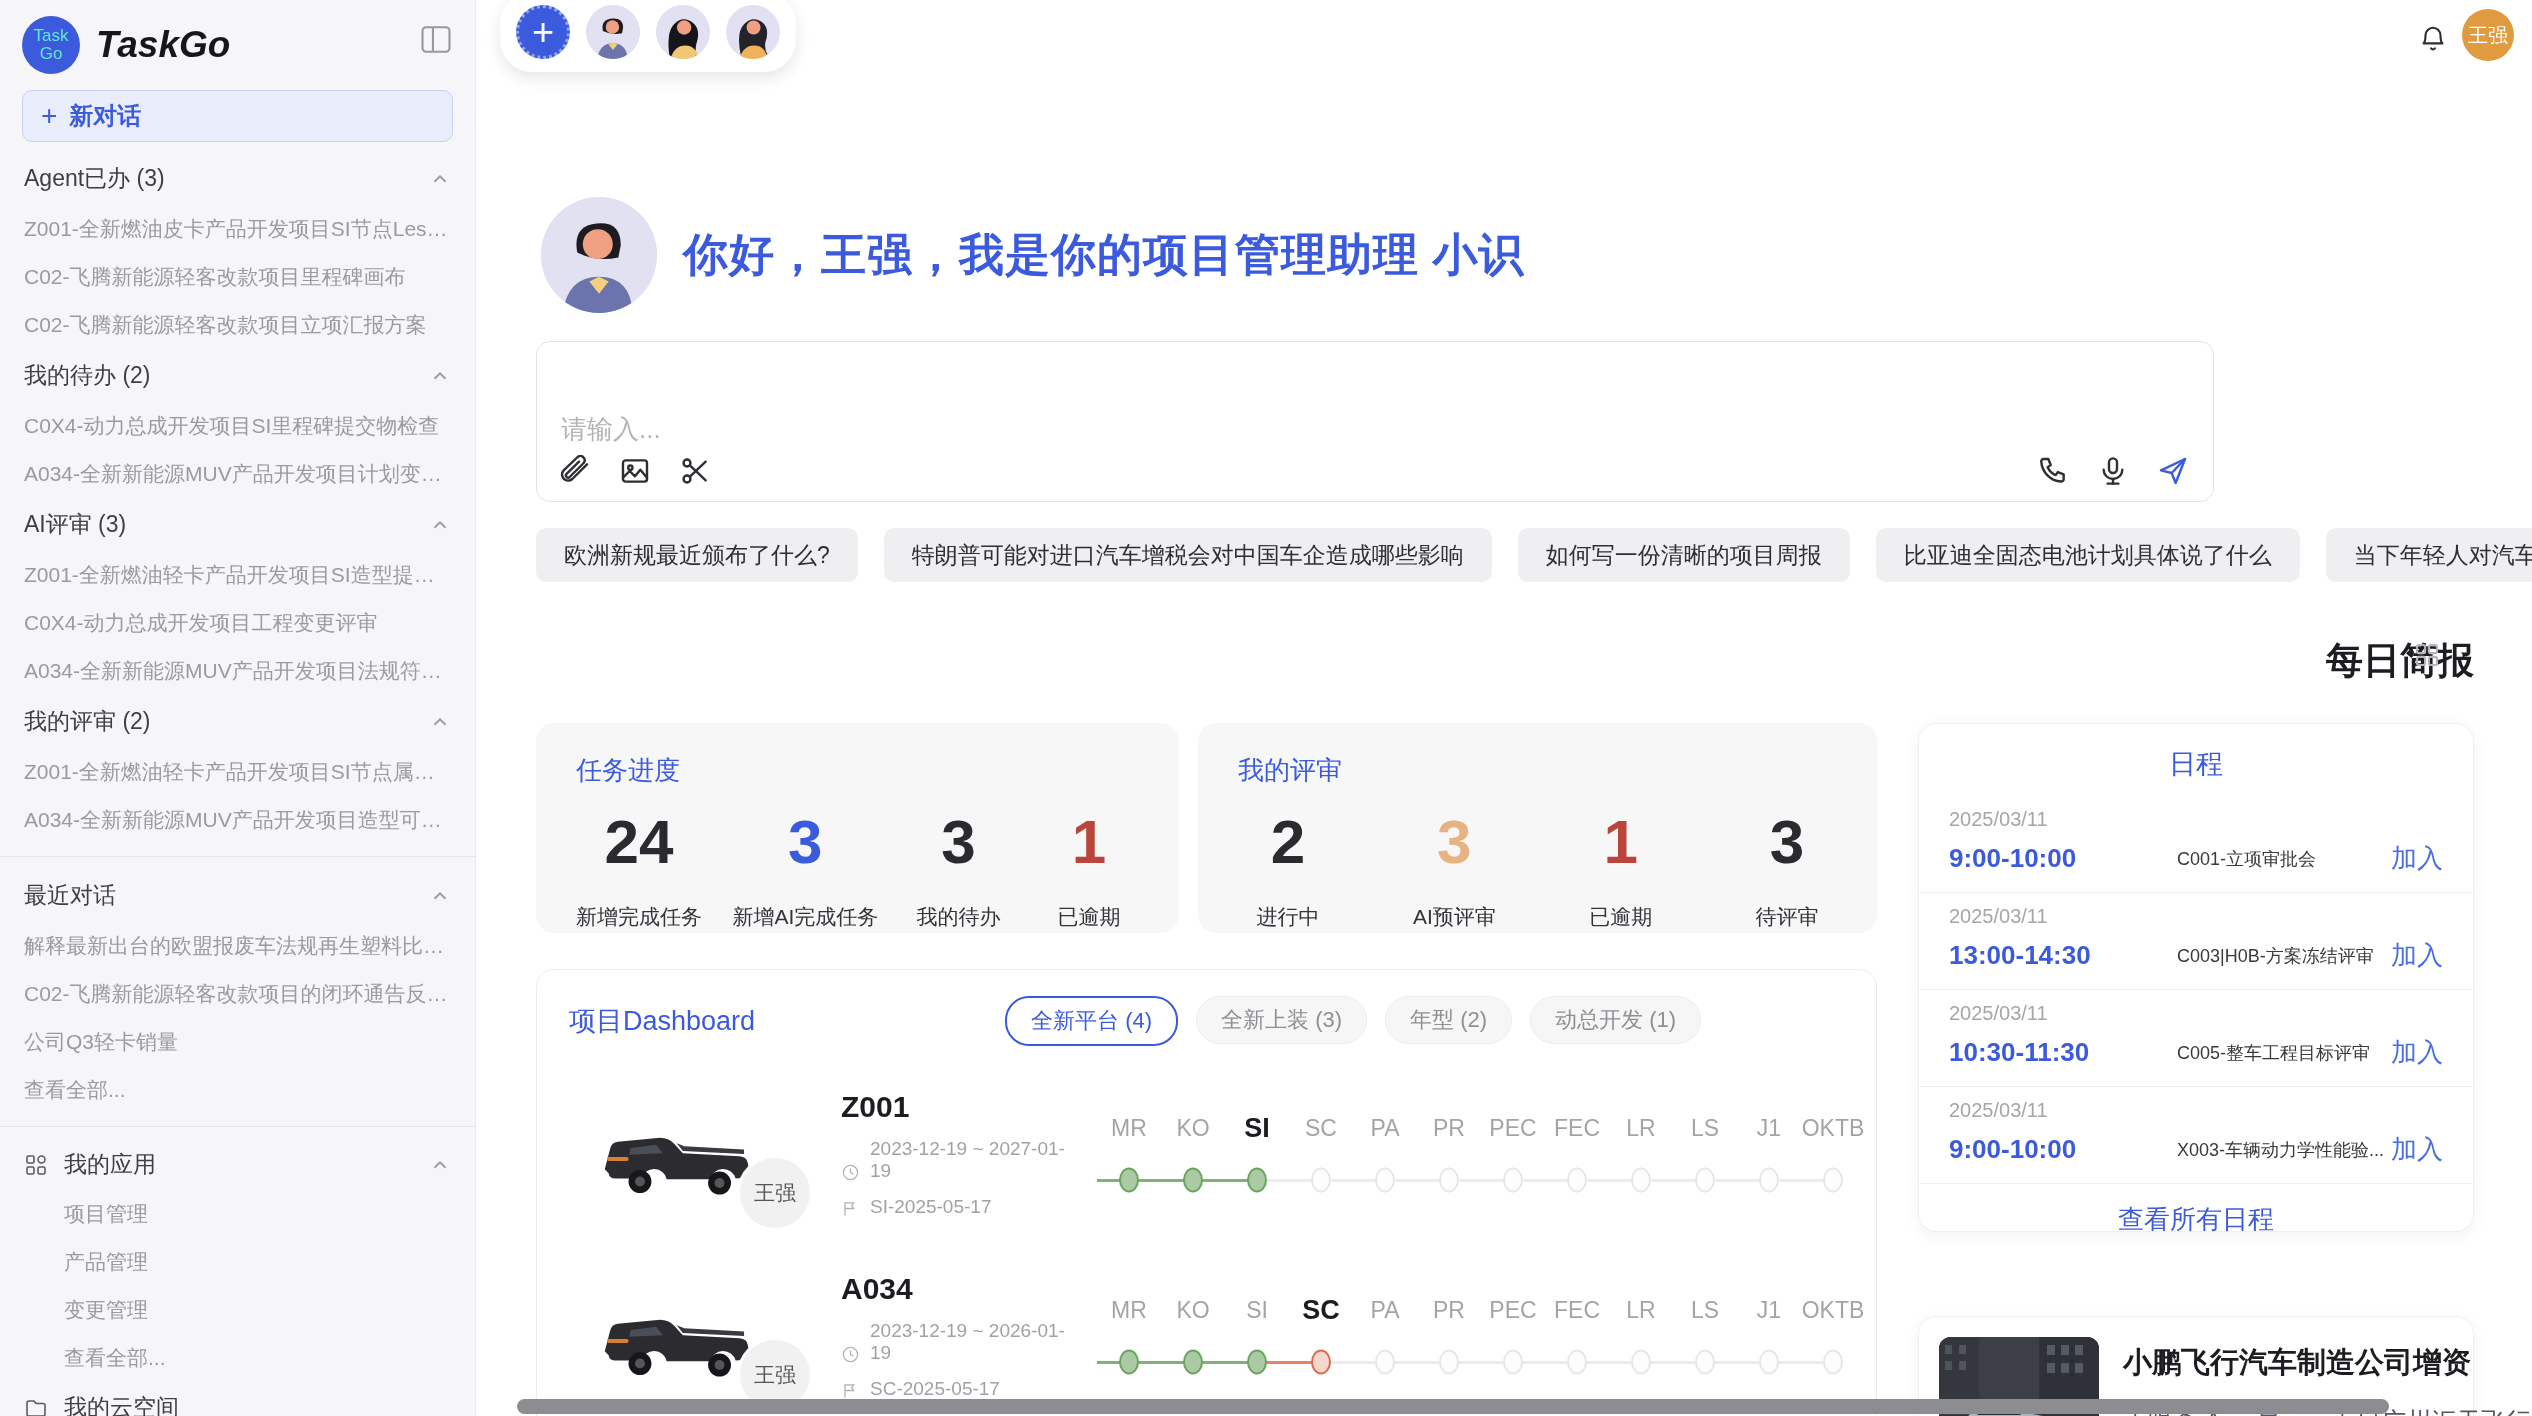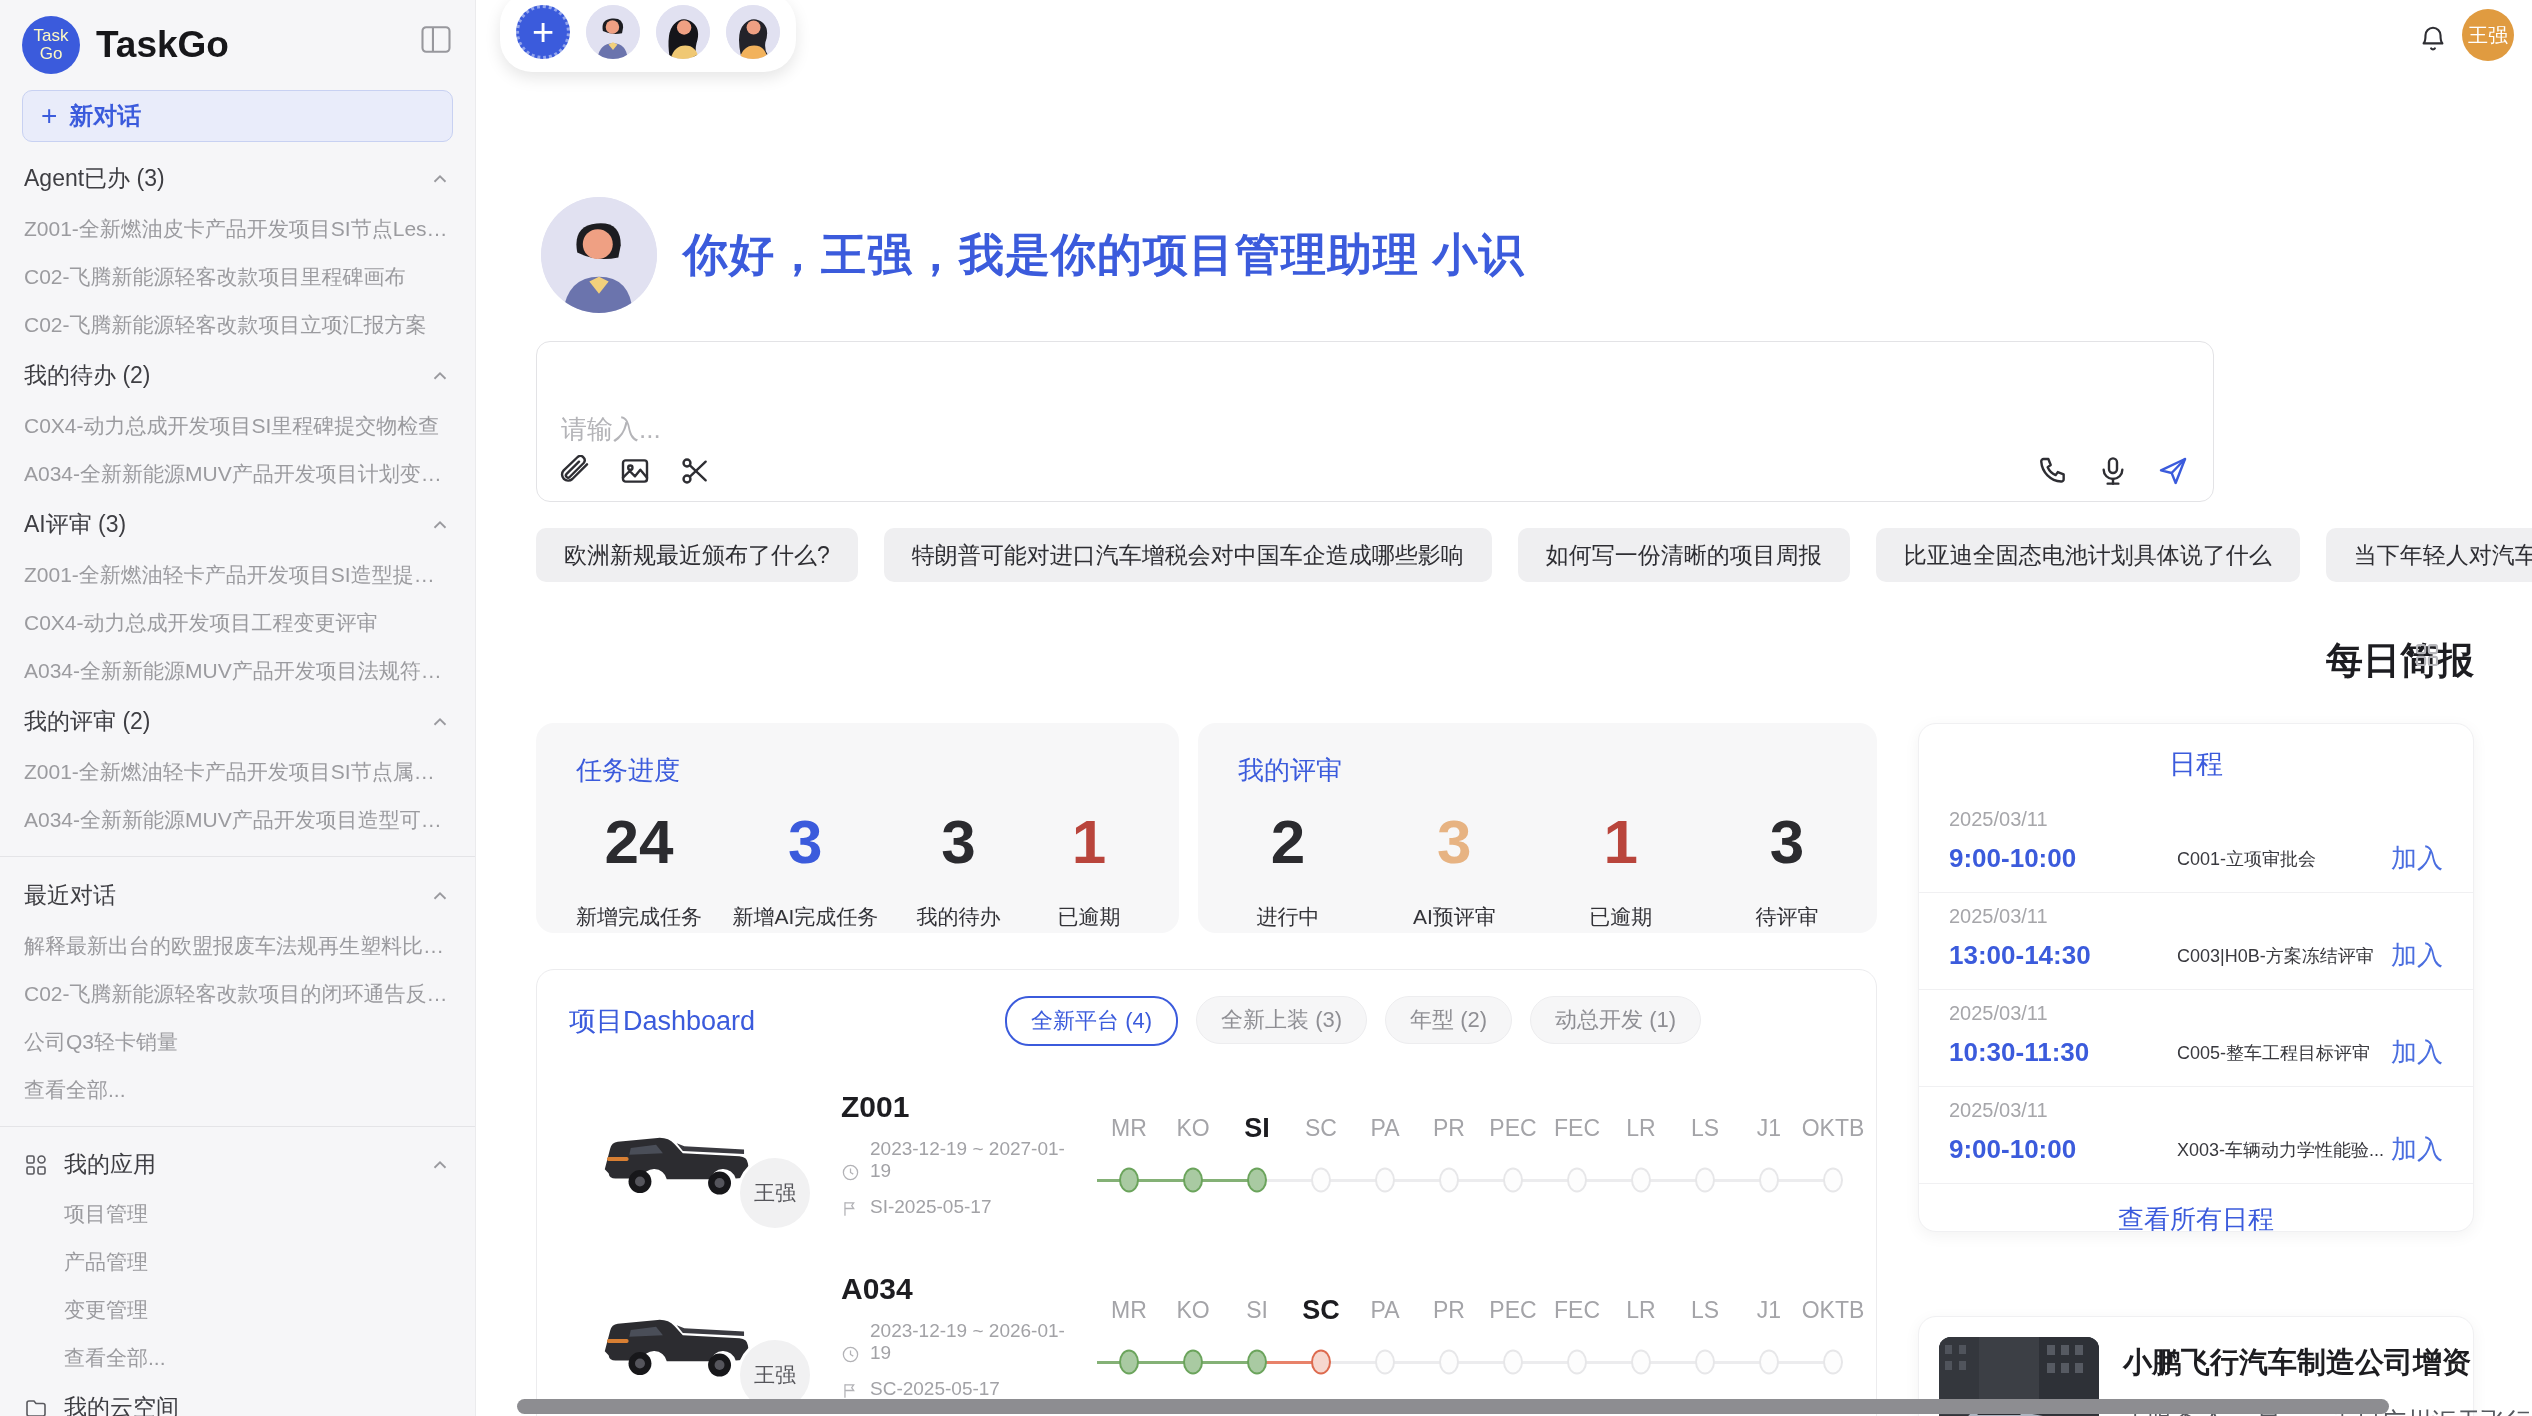--- a/index.html
+++ b/index.html
@@ -3,23 +3,23 @@
 <meta charset="utf-8">
 <style>
   html,body{margin:0;padding:0;background:#fff;}
   .screen{position:relative;width:2532px;height:1416px;overflow:hidden;background:#fff;
     font-family:"Liberation Sans","DejaVu Sans",sans-serif;color:#2b2b2f;}
   svg{display:block}
   
   .sidebar{position:absolute;left:0;top:0;width:476px;height:100%;background:#f6f6f8;
     border-right:1px solid #ebebed;box-sizing:border-box;}
   .sidebar-header{display:flex;align-items:center;gap:16px;padding:16px 22px 10px;position:relative;}
-  .logo{width:58px;height:58px;border-radius:50%;background:var(--accent,#3b5ed6);color:#fef9c3;
+  .logo{width:58px;height:58px;border-radius:50%;background:var(--accent,#3b5ed6);color:#5eead4;
     display:flex;flex-direction:column;align-items:center;justify-content:center;font-size:17px;line-height:1.08;}
-  .app-title{font-size:37px;font-weight:bold;color:#17171a;}
+  .app-title{font-size:37px;font-weight:bold;color:#17171a;font-style:italic;}
   .collapse-btn{position:absolute;right:24px;top:26px;color:#98989d;cursor:pointer;}
   .new-chat{margin:6px 22px 10px;height:50px;background:#e9ecfa;border:1px solid #c8d1f2;border-radius:10px;
     color:var(--accent);font-size:24px;font-weight:bold;display:flex;align-items:center;gap:12px;padding:0 18px;cursor:pointer;}
   .new-chat .plus{font-size:28px;font-weight:normal;}
   .section-header{display:flex;justify-content:space-between;align-items:center;padding:11px 24px;
     font-size:23px;color:#3e3e43;text-align:right;}
   .chev{width:22px;height:22px;stroke:#9a9a9f;fill:none;stroke-width:2;}
   .side-item{padding:10px 24px;font-size:21px;color:#9b9b9f;white-space:nowrap;overflow:hidden;
     text-overflow:ellipsis;cursor:pointer;}
   .side-divider{height:1px;background:#e4e4e7;margin:12px 0;}

